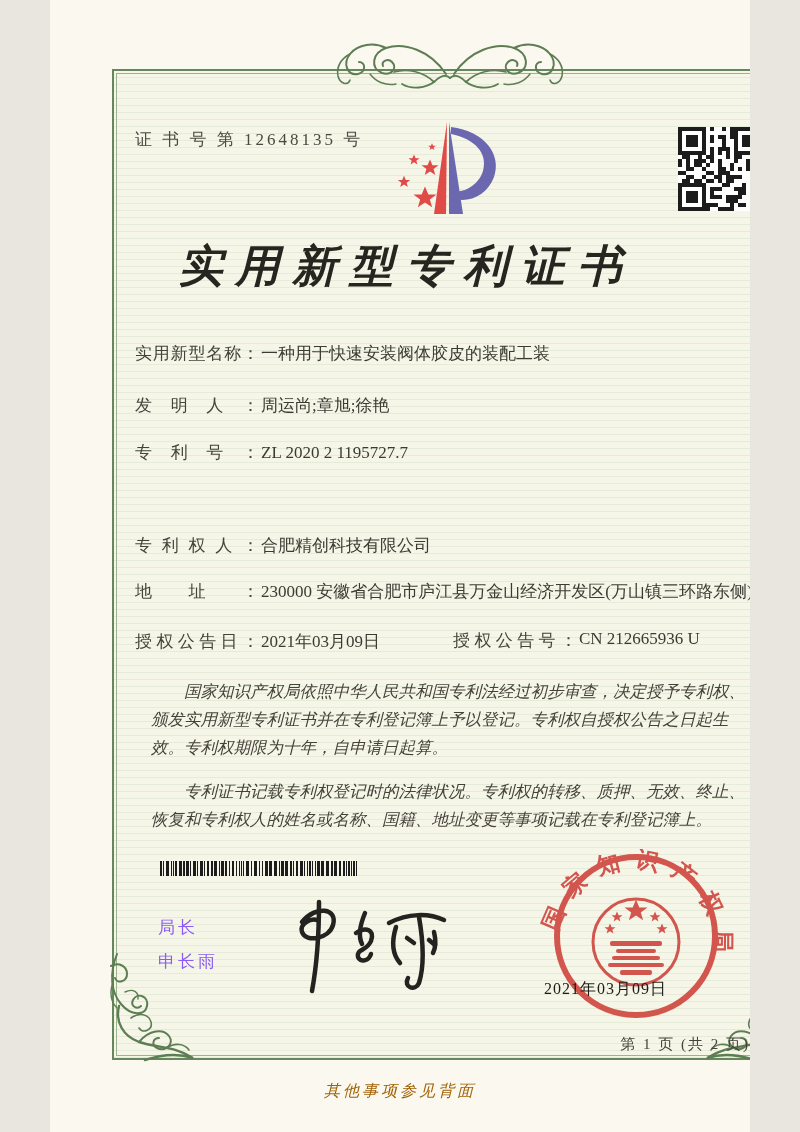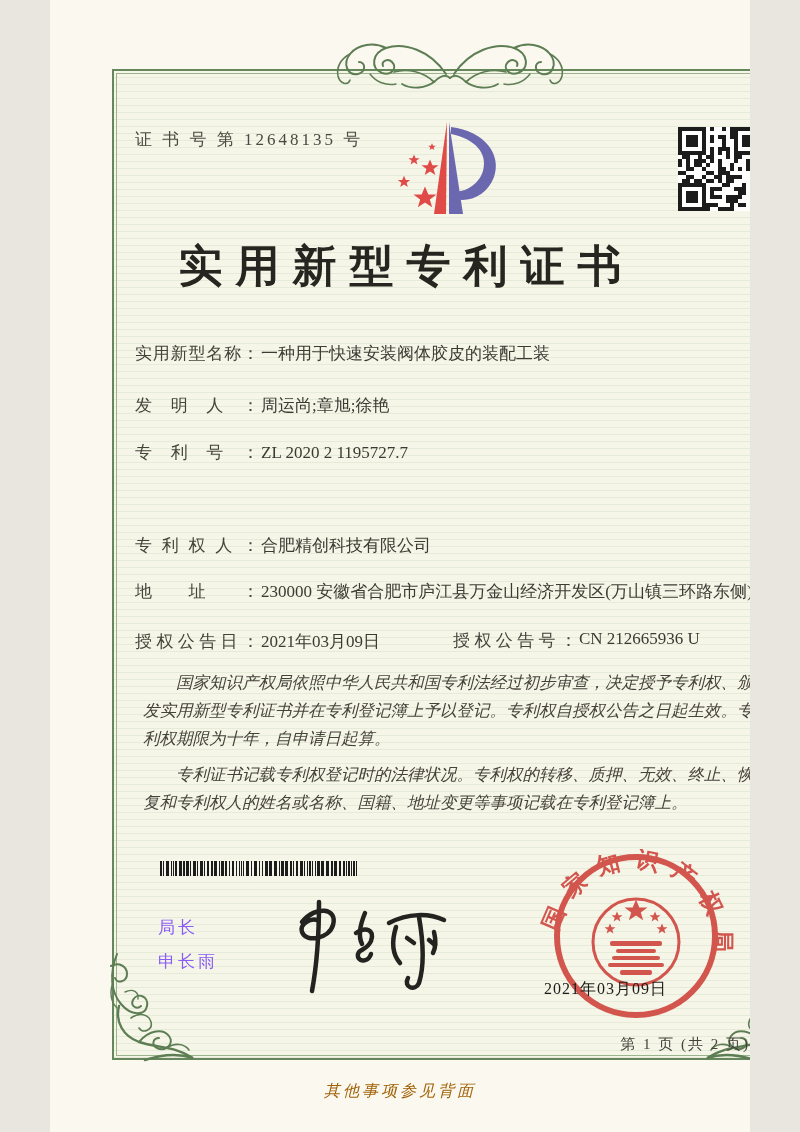--- a/index.html
+++ b/index.html
@@ -30,33 +30,34 @@
     position:absolute;inset:2px;border:1px solid var(--border-green-light);
   }
   .abs{position:absolute;}
   
   .cert-no{left:85px;top:128px;font-size:17px;letter-spacing:3px;color:#4b4a42;}
   
   .title{
     left:0;right:0;top:237px;text-align:center;
     font-size:44px;font-weight:bold;letter-spacing:13px;color:#26251f;
     text-indent:13px;
+    font-style:italic;
   }
   
   .field-row{left:85px;width:630px;font-size:17px;line-height:25px;display:flex;}
   .flabel{
     display:inline-block;width:124px;flex:0 0 124px;
     text-align:justify;text-align-last:justify;color:#44433a;
   }
   .fvalue{display:inline-block;margin-left:2px;max-width:498px;color:#3c3b33;}
   .grant-no-group{left:403px;top:629px;font-size:17px;display:flex;}
   
   .paras{left:85px;top:662px;width:632px;font-size:16.5px;line-height:28px;
     font-style:italic;color:#45423a;}
-  .paras p{margin:8px;text-indent:2em;font-family:Liberation Mono, monospace;}
+  .paras p{margin:16px;text-indent:2em;}
   
   .signer{left:108px;font-size:17px;letter-spacing:3px;color:#8b5cf6;
     font-family:"Liberation Sans","DejaVu Sans",sans-serif;}
   
   .seal-date{left:494px;top:979px;font-size:16px;letter-spacing:1px;color:#1e1d19;}
   
   .page-footer{left:0;right:0;top:1035px;text-align:right;font-size:15px;
     letter-spacing:2px;color:#45443c;}
   .back-note{left:0;right:0;top:1081px;text-align:center;font-size:16px;
     font-style:italic;letter-spacing:3px;color:#a16207;}

